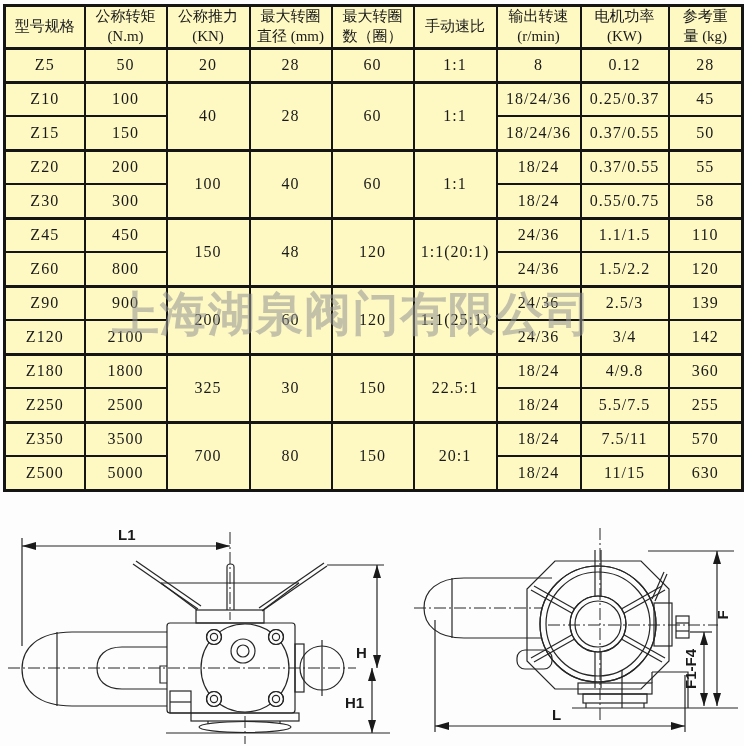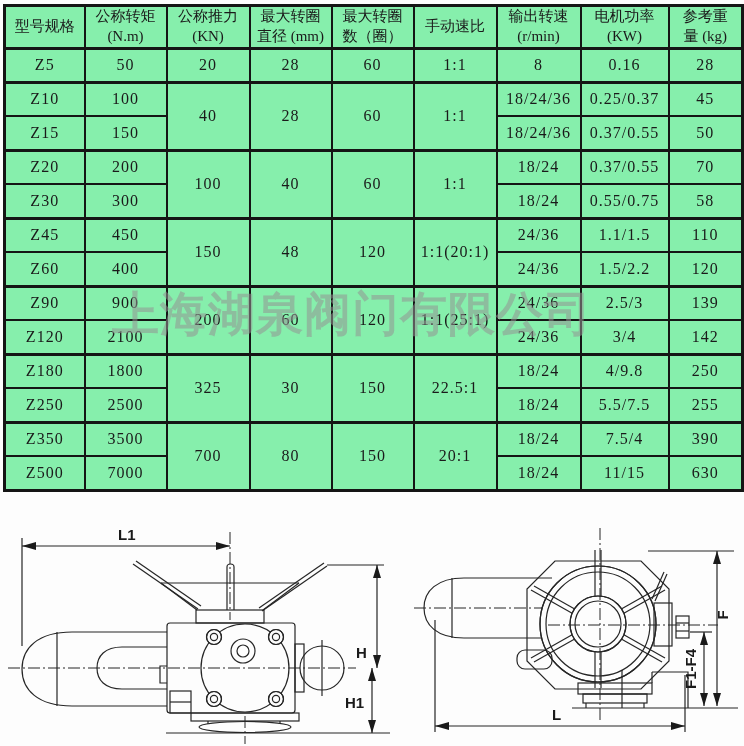--- a/index.html
+++ b/index.html
@@ -12,21 +12,21 @@
     position: relative;
     overflow: hidden;
   }
   
   table.spec {
     position: absolute; top: 4px; left: 3px;
     width: 738px;
     border-collapse: collapse;
     table-layout: fixed;
     border: 3px solid #151515;
-    background: #86efac;
+    background: #fef9c3;
   }
   .spec th, .spec td {
     border: 2px solid #151515;
     text-align: center;
     vertical-align: middle;
     padding: 0;
     overflow: hidden;
     white-space: nowrap;
   }
   .spec thead th {
@@ -136,21 +136,21 @@
   </thead>
   <tbody>
     <tr class="gs">
       <td>Z5</td>
       <td>50</td>
       <td>20</td>
       <td>28</td>
       <td>60</td>
       <td>1:1</td>
       <td>8</td>
-      <td>0.16</td>
+      <td>0.12</td>
       <td>28</td>
     </tr>
     <tr class="gs">
       <td>Z10</td>
       <td>100</td>
       <td rowspan="2">40</td>
       <td rowspan="2">28</td>
       <td rowspan="2">60</td>
       <td rowspan="2">1:1</td>
       <td>18/24/36</td>
@@ -166,21 +166,21 @@
     </tr>
     <tr class="gs">
       <td>Z20</td>
       <td>200</td>
       <td rowspan="2">100</td>
       <td rowspan="2">40</td>
       <td rowspan="2">60</td>
       <td rowspan="2">1:1</td>
       <td>18/24</td>
       <td>0.37/0.55</td>
-      <td>70</td>
+      <td>55</td>
     </tr>
     <tr>
       <td>Z30</td>
       <td>300</td>
       <td>18/24</td>
       <td>0.55/0.75</td>
       <td>58</td>
     </tr>
     <tr class="gs">
       <td>Z45</td>
@@ -188,21 +188,21 @@
       <td rowspan="2">150</td>
       <td rowspan="2">48</td>
       <td rowspan="2">120</td>
       <td rowspan="2">1:1(20:1)</td>
       <td>24/36</td>
       <td>1.1/1.5</td>
       <td>110</td>
     </tr>
     <tr>
       <td>Z60</td>
-      <td>400</td>
+      <td>800</td>
       <td>24/36</td>
       <td>1.5/2.2</td>
       <td>120</td>
     </tr>
     <tr class="gs">
       <td>Z90</td>
       <td>900</td>
       <td rowspan="2">200</td>
       <td rowspan="2">60</td>
       <td rowspan="2">120</td>
@@ -220,43 +220,43 @@
     </tr>
     <tr class="gs">
       <td>Z180</td>
       <td>1800</td>
       <td rowspan="2">325</td>
       <td rowspan="2">30</td>
       <td rowspan="2">150</td>
       <td rowspan="2">22.5:1</td>
       <td>18/24</td>
       <td>4/9.8</td>
-      <td>250</td>
+      <td>360</td>
     </tr>
     <tr>
       <td>Z250</td>
       <td>2500</td>
       <td>18/24</td>
       <td>5.5/7.5</td>
       <td>255</td>
     </tr>
     <tr class="gs">
       <td>Z350</td>
       <td>3500</td>
       <td rowspan="2">700</td>
       <td rowspan="2">80</td>
       <td rowspan="2">150</td>
       <td rowspan="2">20:1</td>
       <td>18/24</td>
-      <td>7.5/4</td>
-      <td>390</td>
+      <td>7.5/11</td>
+      <td>570</td>
     </tr>
     <tr>
       <td>Z500</td>
-      <td>7000</td>
+      <td>5000</td>
       <td>18/24</td>
       <td>11/15</td>
       <td>630</td>
     </tr>
   </tbody>
 </table>
 
 <div class="watermark">上海湖泉阀门有限公司</div>
 
 <div class="drawings">

